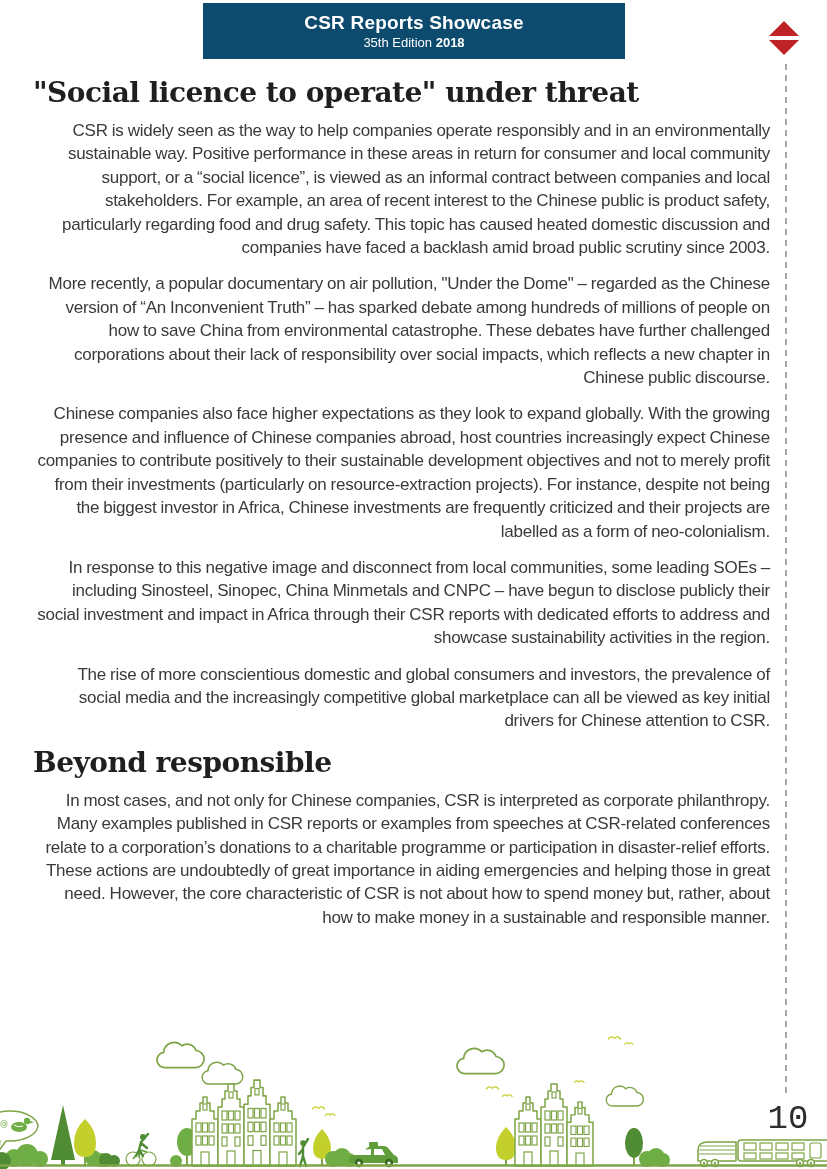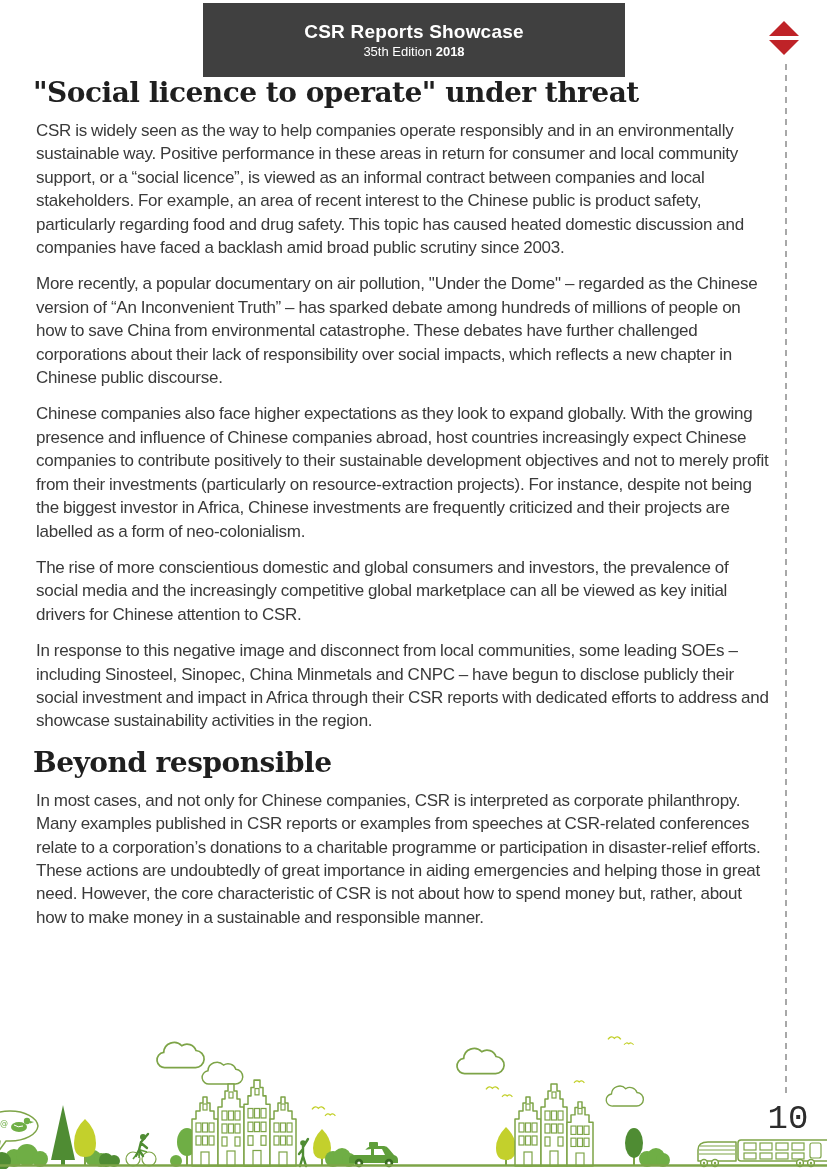--- a/index.html
+++ b/index.html
@@ -1,38 +1,38 @@
 <!DOCTYPE html>
 <html><head>
 <meta charset="utf-8">
 <style>
   html,body{margin:0;padding:0;background:#fff;}
   .page{position:relative;width:827px;height:1169px;background:#fff;overflow:hidden;
         font-family:"Liberation Sans",sans-serif;}
   
-  .banner{position:absolute;left:203px;top:3px;width:422px;height:74px;background:#404040;
+  .banner{position:absolute;left:203px;top:3px;width:422px;height:56px;background:#0c4a6e;
           color:#fff;display:flex;flex-direction:column;justify-content:center;align-items:center;line-height:1.25;}
   .banner-title{font-size:19px;font-weight:bold;letter-spacing:.2px;}
   .banner-sub{font-size:13px;}
   .banner-sub b{font-weight:bold;}
   
   .diamond{position:absolute;left:769px;top:21px;width:30px;height:34px;cursor:pointer;}
   .tri{width:0;height:0;border-left:15px solid transparent;border-right:15px solid transparent;}
   .tri-up{border-bottom:15px solid #bf2328;}
   .tri-down{border-top:15px solid #bf2328;margin-top:4px;}
   
   .dashline{position:absolute;left:785px;top:64px;width:2px;height:1031px;
             background:repeating-linear-gradient(180deg,#a8a8a8 0 6px,transparent 6px 11px);}
   
   .content{position:absolute;left:33px;top:76px;width:737px;color:#3a3a3a;}
   .content h1,.content h2{font-family:"DejaVu Serif","Liberation Serif",serif;font-weight:700;
             font-size:28px;line-height:34px;color:#1f1f1f;margin:0 0 9px;letter-spacing:-.5px;}
   .content h2{margin-top:6px;}
   .content p{font-size:17px;line-height:23.4px;margin:8px 0 13px;letter-spacing:-.25px;
-             word-spacing:-.4px;padding-left:3px;text-align:left;}
+             word-spacing:-.4px;padding-left:3px;text-align:right;}
   
   .pagenum{position:absolute;left:758px;top:1100px;width:60px;text-align:center;
            font-size:34px;color:#2d2d2d;font-family:Liberation Mono, monospace;}
   
   .footer-art{position:absolute;left:0;top:1029px;width:827px;height:140px;}
 </style>
 </head>
 <body>
 
 <div class="page">
@@ -47,22 +47,22 @@
     <div class="tri tri-down"></div>
   </div>
 
   <div class="dashline"></div>
 
   <main class="content">
     <h1>"Social licence to operate" under threat</h1>
     <p>CSR is widely seen as the way to help companies operate responsibly and in an environmentally sustainable way. Positive performance in these areas in return for consumer and local community support, or a “social licence”, is viewed as an informal contract between companies and local stakeholders. For example, an area of recent interest to the Chinese public is product safety, particularly regarding food and drug safety. This topic has caused heated domestic discussion and companies have faced a backlash amid broad public scrutiny since 2003.</p>
     <p>More recently, a popular documentary on air pollution, "Under the Dome" – regarded as the Chinese version of “An Inconvenient Truth” – has sparked debate among hundreds of millions of people on how to save China from environmental catastrophe. These debates have further challenged corporations about their lack of responsibility over social impacts, which reflects a new chapter in Chinese public discourse.</p>
     <p>Chinese companies also face higher expectations as they look to expand globally. With the growing presence and influence of Chinese companies abroad, host countries increasingly expect Chinese companies to contribute positively to their sustainable development objectives and not to merely profit from their investments (particularly on resource-extraction projects). For instance, despite not being the biggest investor in Africa, Chinese investments are frequently criticized and their projects are labelled as a form of neo-colonialism.</p>
+    <p>In response to this negative image and disconnect from local communities, some leading SOEs – including Sinosteel, Sinopec, China Minmetals and CNPC – have begun to disclose publicly their social investment and impact in Africa through their CSR reports with dedicated efforts to address and showcase sustainability activities in the region.</p>
     <p>The rise of more conscientious domestic and global consumers and investors, the prevalence of social media and the increasingly competitive global marketplace can all be viewed as key initial drivers for Chinese attention to CSR.</p>
-    <p>In response to this negative image and disconnect from local communities, some leading SOEs – including Sinosteel, Sinopec, China Minmetals and CNPC – have begun to disclose publicly their social investment and impact in Africa through their CSR reports with dedicated efforts to address and showcase sustainability activities in the region.</p>
     <h2>Beyond responsible</h2>
     <p>In most cases, and not only for Chinese companies, CSR is interpreted as corporate philanthropy. Many examples published in CSR reports or examples from speeches at CSR-related conferences relate to a corporation’s donations to a charitable programme or participation in disaster-relief efforts. These actions are undoubtedly of great importance in aiding emergencies and helping those in great need. However, the core characteristic of CSR is not about how to spend money but, rather, about how to make money in a sustainable and responsible manner.</p>
   </main>
 
   <div class="pagenum">10</div>
 
   <svg class="footer-art" viewBox="0 0 827 140" xmlns="http://www.w3.org/2000/svg">
     <style>
       .w{fill:#fff;stroke:#7da447;stroke-width:1.2;}
       .ol{fill:#fff;stroke:#7da447;stroke-width:1.5;stroke-linejoin:round;}

